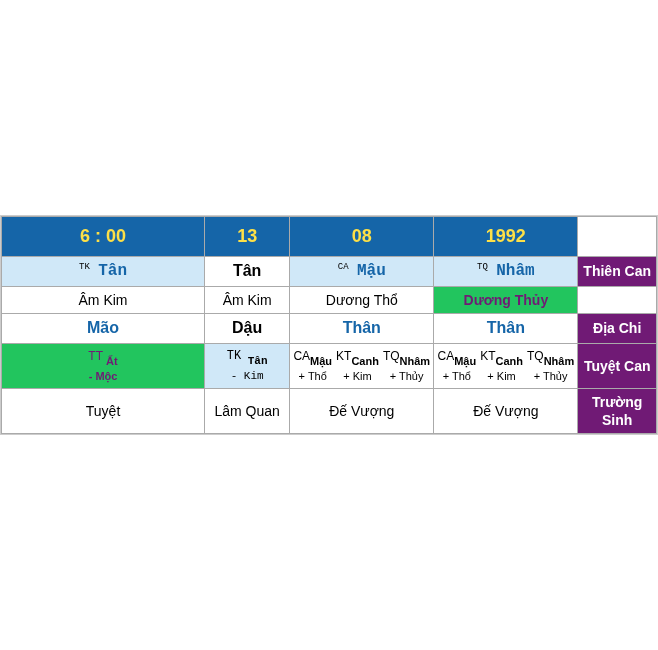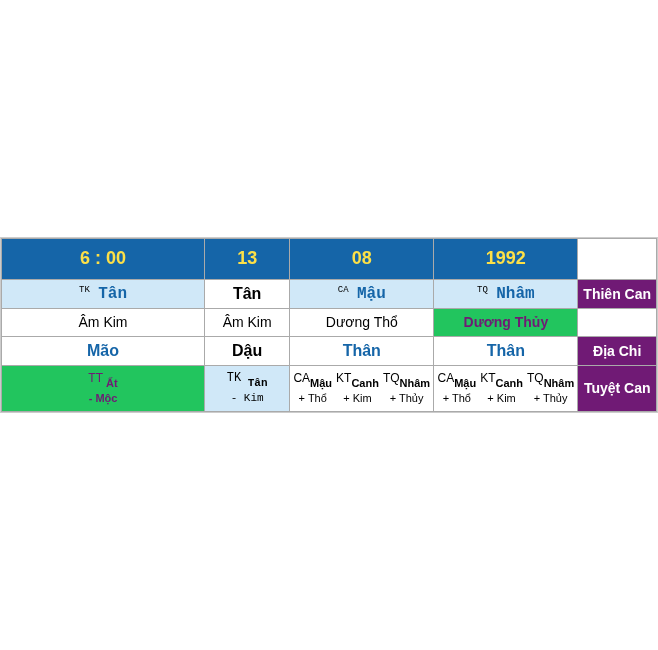--- a/index.html
+++ b/index.html
@@ -181,16 +181,23 @@
           <div style="display:inline-block; text-align:center;">
             <div><span class="sup-label">TQ</span><strong>Nhâm</strong></div>
             <div>+ Thủy</div>
           </div>
         </div>
       </td>
       <td class="label-blue">Tuyệt Can</td>
     </tr>
 
 
+    <tr>
+      <td class="cell-white">Tuyệt</td>
+      <td class="cell-white">Lâm Quan</td>
+      <td class="cell-white">Đế Vượng</td>
+      <td class="cell-white">Đế Vượng</td>
+      <td class="label-blue">Trường Sinh</td>
+    </tr>
 
   </tbody>
     </table>
 </div>
 
 </body></html>

